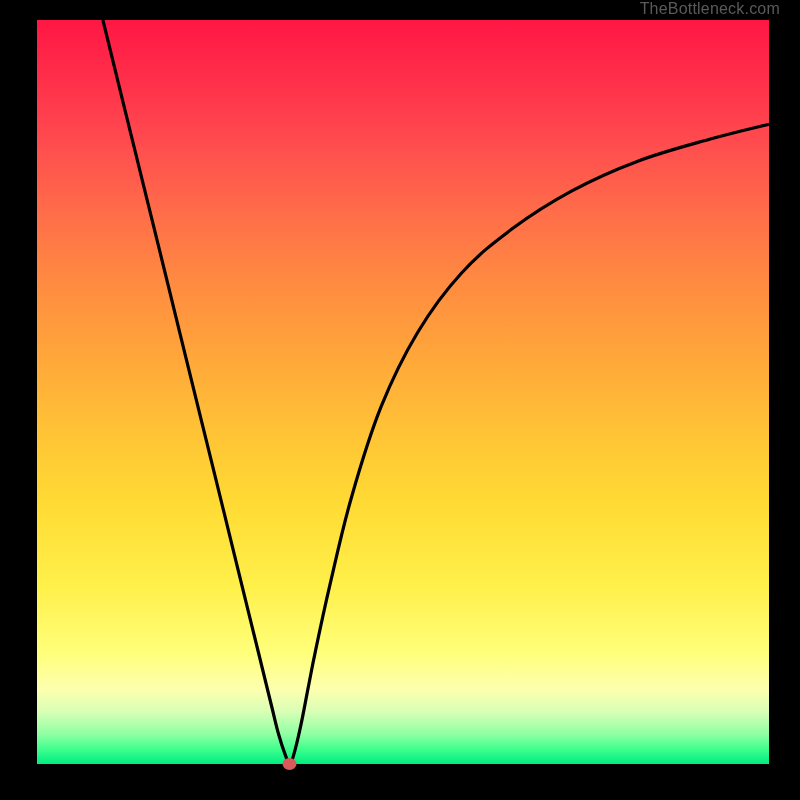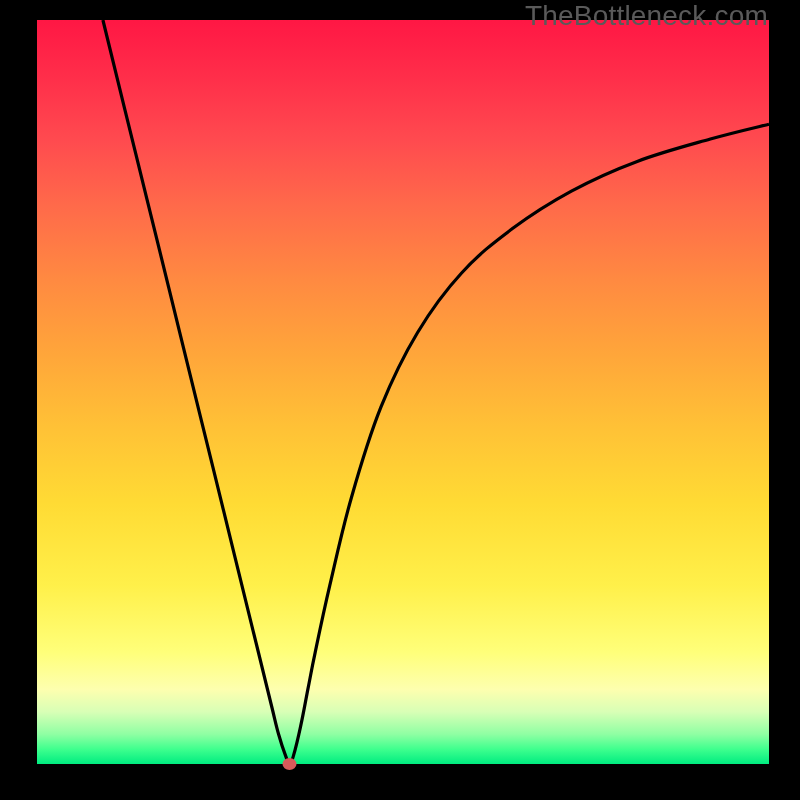--- a/index.html
+++ b/index.html
@@ -34,23 +34,23 @@
       #ffff7a 85%,
       #fdffaf 90%,
       #d8ffb6 93%,
       #8fffa3 96%,
       #3fff8e 98%,
       #00ec80 100%);
   }
   .watermark {
     position: absolute;
     top: 0px;
-    right: 32px;
+    right: 20px;
     color: #5a5a5a;
-    font-size: 28px;
+    font-size: 16px;
     font-weight: 500;
     letter-spacing: 0.2px;
     user-select: none;
   }
   svg.curve {
     position: absolute;
     left: 0;
     top: 0;
     width: 100%;
     height: 100%;

